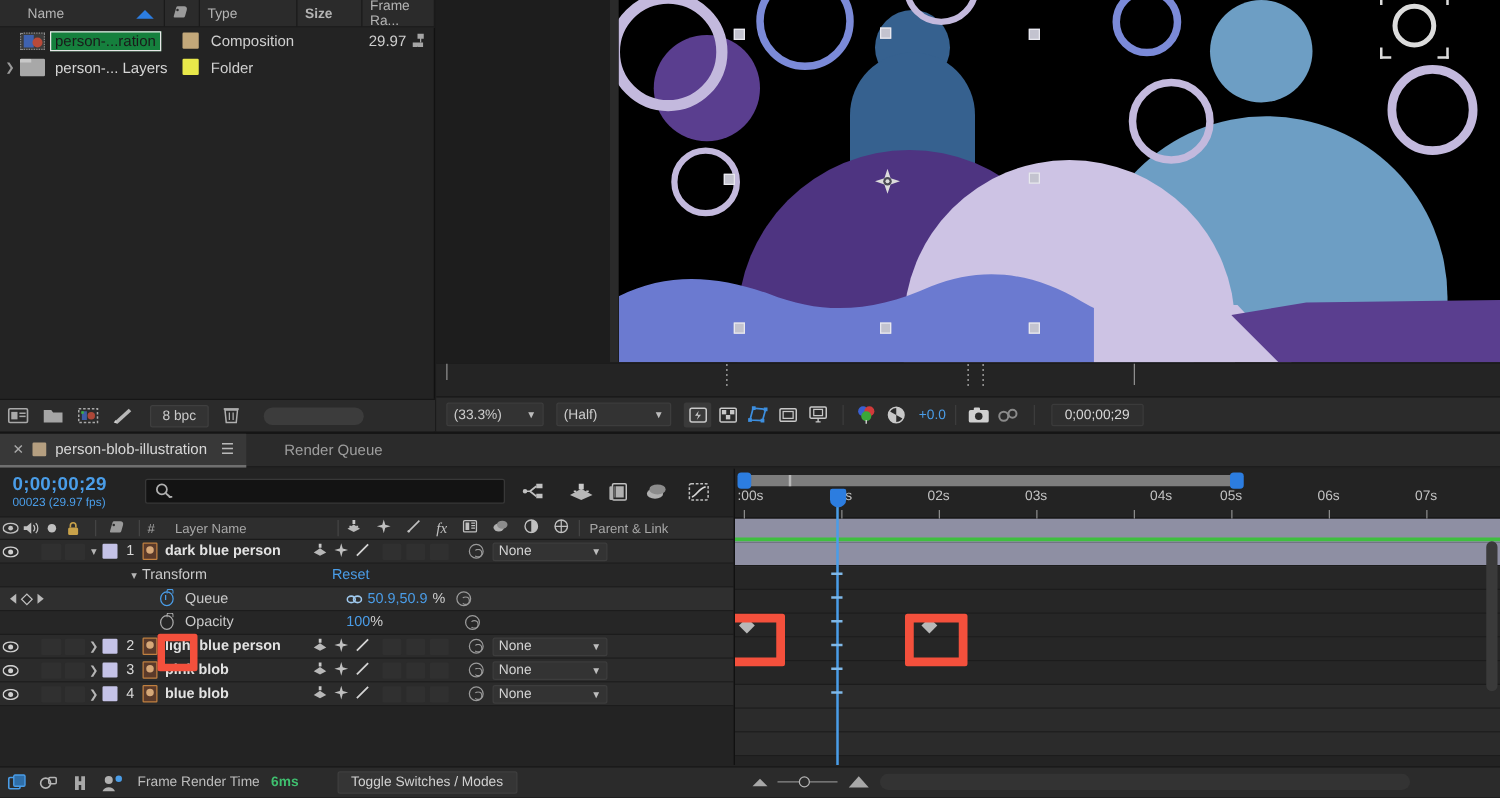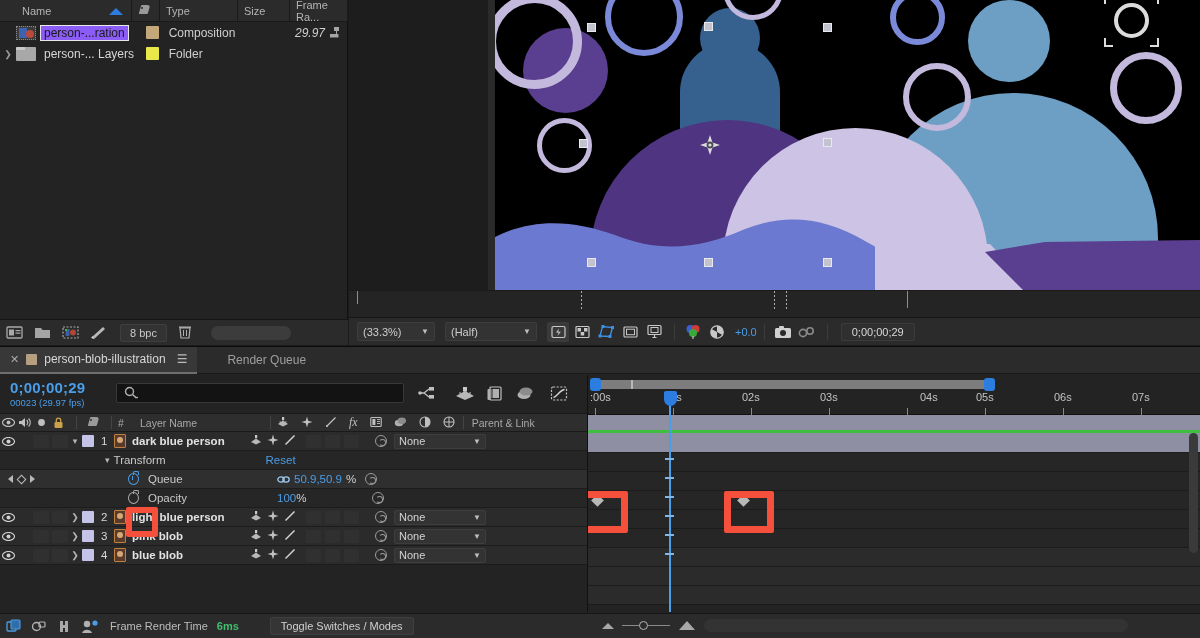--- a/index.html
+++ b/index.html
@@ -26,21 +26,21 @@
     display:flex; align-items:stretch;
   }
   .col {
     display:flex; align-items:center; padding:0 6px;
     border-right:1px solid #1a1a1a; color:#b4b4b4; font-size:11px;
     position:relative;
   }
   .col-name { width:132px; padding-left:22px; }
   .col-tagswatch { width:28px; justify-content:center; }
   .col-type { width:78px; }
-  .col-size { width:52px; }
+  .col-size { width:52px;font-weight:bold; }
   .col-fr { width:58px; }
   .sort-arrow {
     position:absolute; right:8px; top:50%; margin-top:-3px;
     width:0; height:0; border-left:7px solid transparent;
     border-right:7px solid transparent; border-bottom:7px solid #2c7de0;
   }
   .tag-ico { width:12px; height:11px; position:relative; display:block; }
   .tag-ico:before {
     content:""; position:absolute; left:0; top:0; width:9px; height:9px;
     background:#9a9a9a; transform:skewX(-16deg); border-radius:1px 3px 1px 1px;
@@ -74,28 +74,28 @@
   .item-thumb.folder-thumb {
     border:none; background:#a8a8a8; border-radius:1px;
   }
   .item-thumb.folder-thumb:before{
     content:""; position:absolute; left:0; top:0; width:9px;height:3px;
     background:#c8c8c8; border-radius:1px 1px 0 0;
   }
   .item-name {
     font-size:12px; color:#d6d6d6; padding:1px 4px; white-space:nowrap;
   }
-  .item-name.hl { background:#8b5cf6; color:#1a1a1a; border:1px solid #e8e8e8; padding:0 3px;}
+  .item-name.hl { background:#15803d; color:#1a1a1a; border:1px solid #e8e8e8; padding:0 3px;}
   .type-swatch { width:13px; height:13px; border-radius:1px; }
   .c-namecell { width:132px; display:flex; align-items:center; }
   .c-swatch { width:28px; display:flex; align-items:center; padding-left:4px;}
   .c-type { width:78px; font-size:12px; color:#cfcfcf; }
   .c-size { width:52px; }
   .c-fr { width:58px; font-size:12px; color:#cfcfcf; text-align:right; padding-right:4px;
-          display:flex; align-items:center; justify-content:flex-end;font-style:italic;}
+          display:flex; align-items:center; justify-content:flex-end;}
   .hierarchy-ico { width:14px; height:12px; margin-left:5px; position:relative; }
   .hierarchy-ico:before {
     content:""; position:absolute; left:4px; top:0; width:5px; height:4px; background:#a5a5a5;
   }
   .hierarchy-ico:after {
     content:""; position:absolute; left:0; top:7px; width:13px; height:4px;
     background:#a5a5a5;
     box-shadow: none;
     clip-path: polygon(0 0,4px 0,4px 100%,0 100%, 0 0, 4.5px 0, 8.5px 0, 8.5px 100%, 4.5px 100%);
   }

